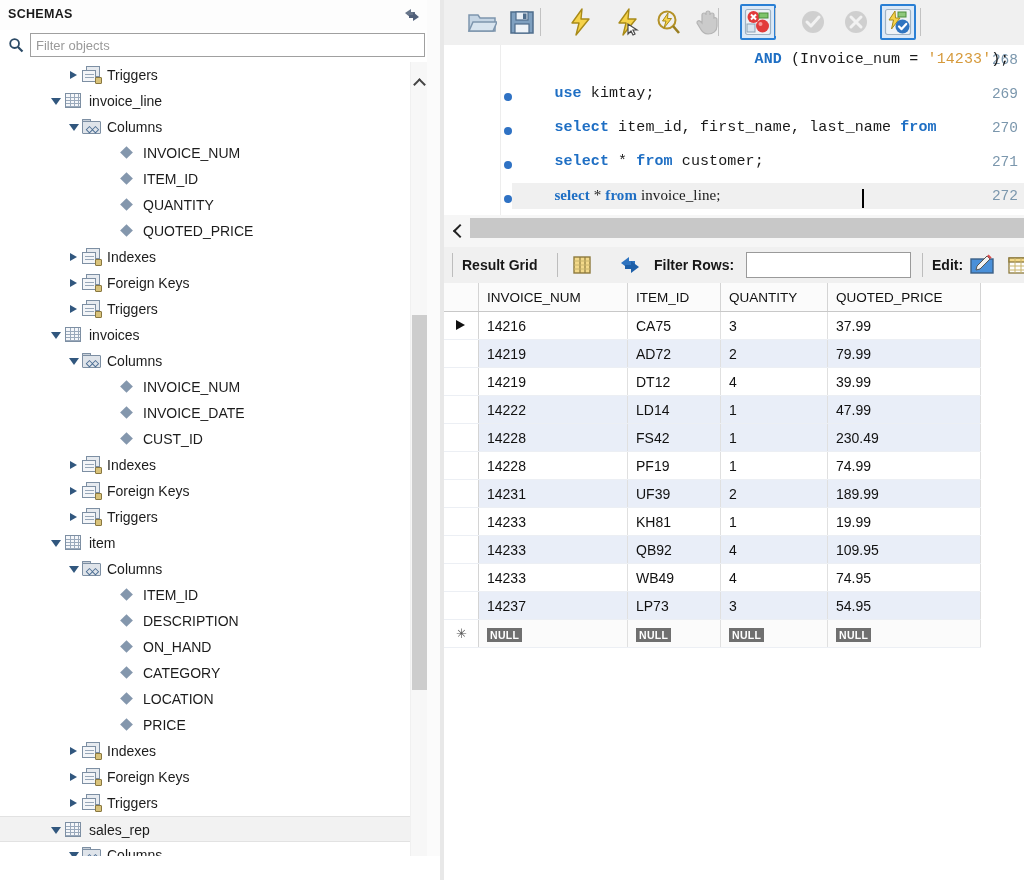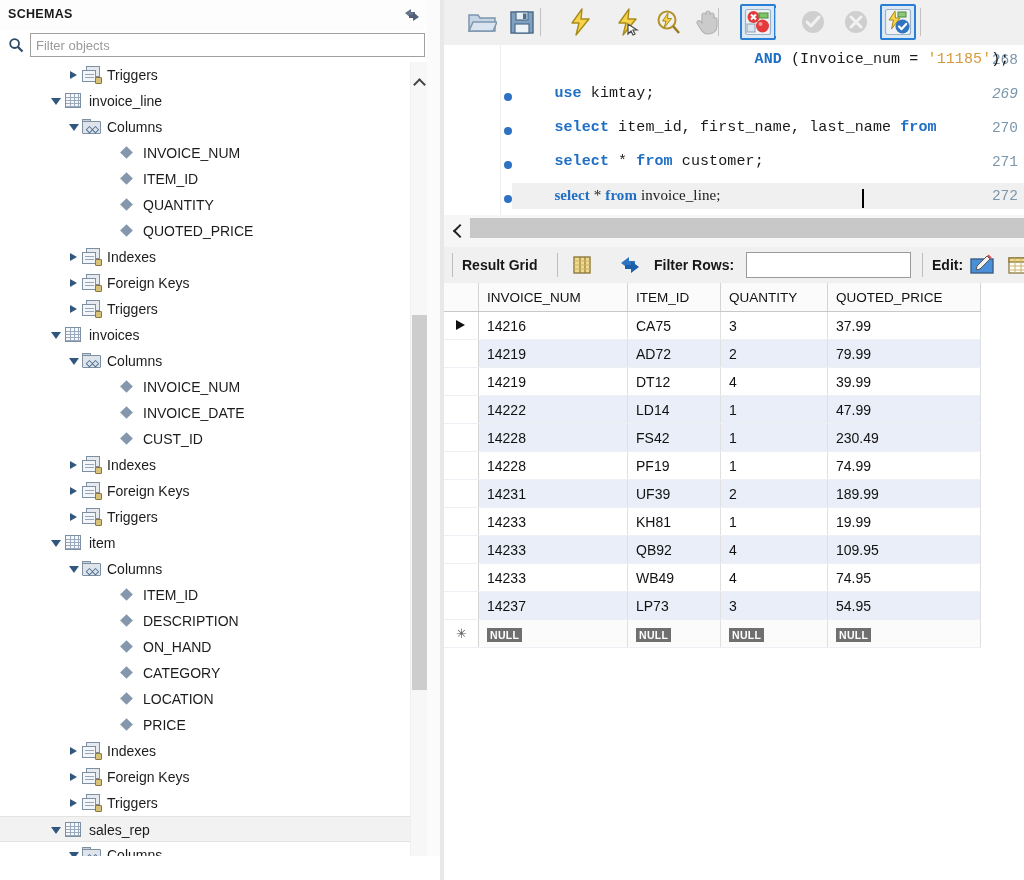--- a/index.html
+++ b/index.html
@@ -349,22 +349,22 @@
           <div class="tsep" style="left: 331px;"></div>
           <div class="tsep" style="left: 476px;"></div>
         </div>
 
     </div>
 
     <div class="editor">
       <div class="gutter"></div>
       <div id="editor-lines">
           <div class="ln" style="top: 7px;">268</div>
-          <div class="codeline" style="top: 6px; left: 310.6px;"><span class="kw">AND</span> (Invoice_num = <span class="str">'11185'</span>);</div>
-          <div class="ln" style="top: 41px; font-style: italic;">269</div>
+          <div class="codeline" style="top: 6px; left: 310.6px;"><span class="kw">AND</span> (Invoice_num = <span class="str">'14233'</span>);</div>
+          <div class="ln" style="top: 41px;">269</div>
           <div class="bpdot" style="top: 48px;"></div>
           <div class="codeline" style="top: 40px; left: 110.4px;"><span class="kw">use</span> kimtay;</div>
           <div class="ln" style="top: 75px;">270</div>
           <div class="bpdot" style="top: 82px;"></div>
           <div class="codeline" style="top: 74px; left: 110.4px;"><span class="kw">select</span> item_id, first_name, last_name <span class="kw">from</span></div>
           <div class="ln" style="top: 109px;">271</div>
           <div class="bpdot" style="top: 116px;"></div>
           <div class="codeline" style="top: 108px; left: 110.4px;"><span class="kw">select</span> * <span class="kw">from</span> customer;</div>
           <div class="curline" style="top: 138px;"></div>
           <div class="ln" style="top: 143px;">272</div>

